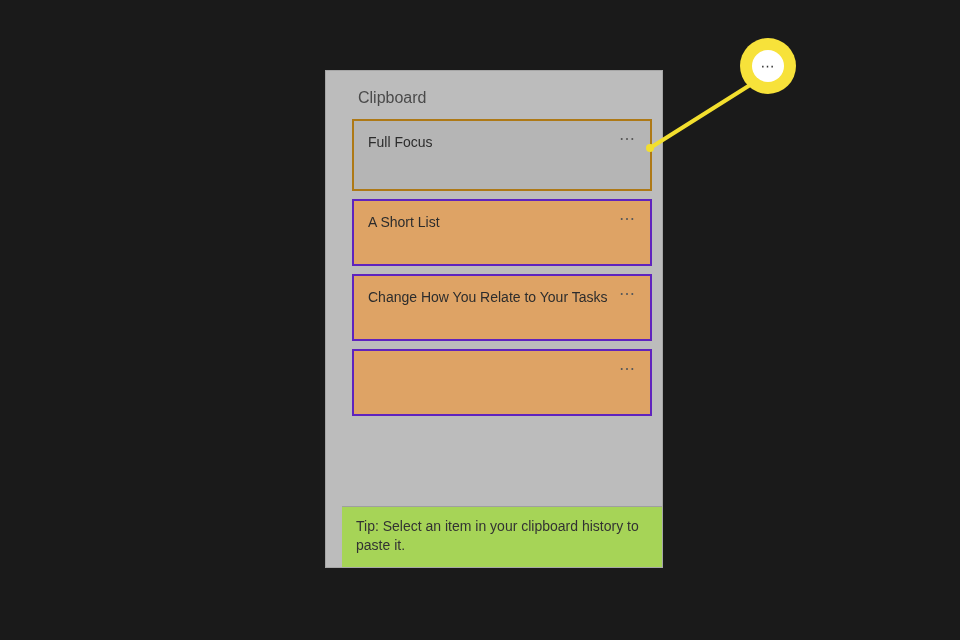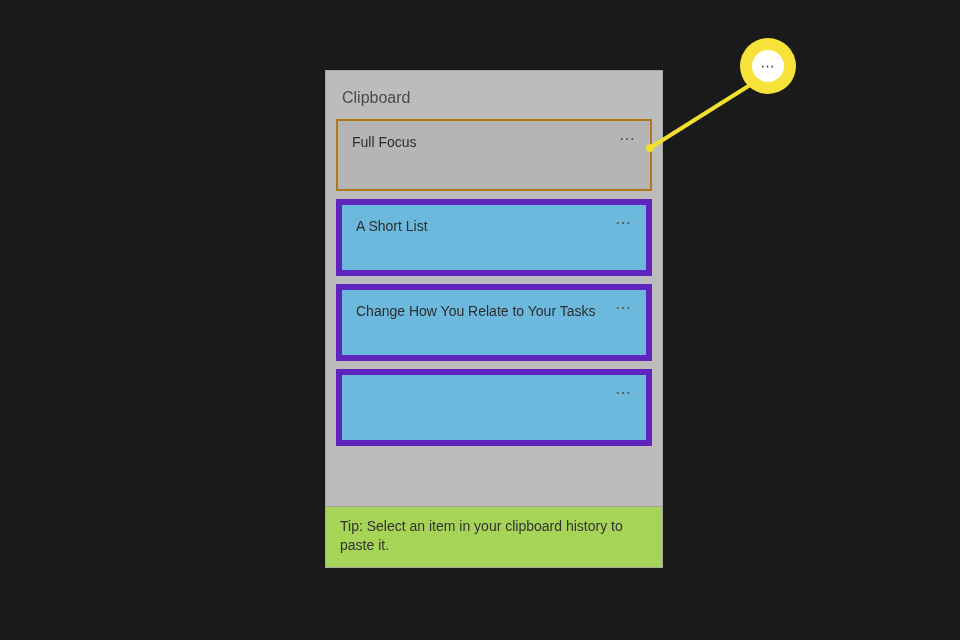--- a/index.html
+++ b/index.html
@@ -25,37 +25,38 @@
     .clipboard-panel {
       position: absolute;
       left: 325px;
       top: 70px;
       width: 338px;
       height: 498px;
       background: #d7d7d7;
       border: 1px solid #bdbdbd;
       display: flex;
       flex-direction: column;
+      padding-left: 16px;
     }
     .panel-header {
       padding: 18px 16px 12px 16px;
       font-size: 16px;
       color: #555;
       font-weight: 400;
     }
     .items-area {
       flex: 1;
       padding: 0 10px;
       overflow: hidden;
     }
     .clip-item {
-      background: #7dd3fc;
-      border: 6px solid #6d28d9;
+      background: #fdba74;
+      border: 2px solid #6d28d9;
       margin-bottom: 8px;
-      height: 77px;
+      height: 67px;
       padding: 12px 14px 10px 14px;
       position: relative;
       cursor: pointer;
     }
     .clip-item.selected {
       height: 72px;
       border: 2px solid #c78a1a;
       background: #cfcfcf;
     }
     .clip-text {

